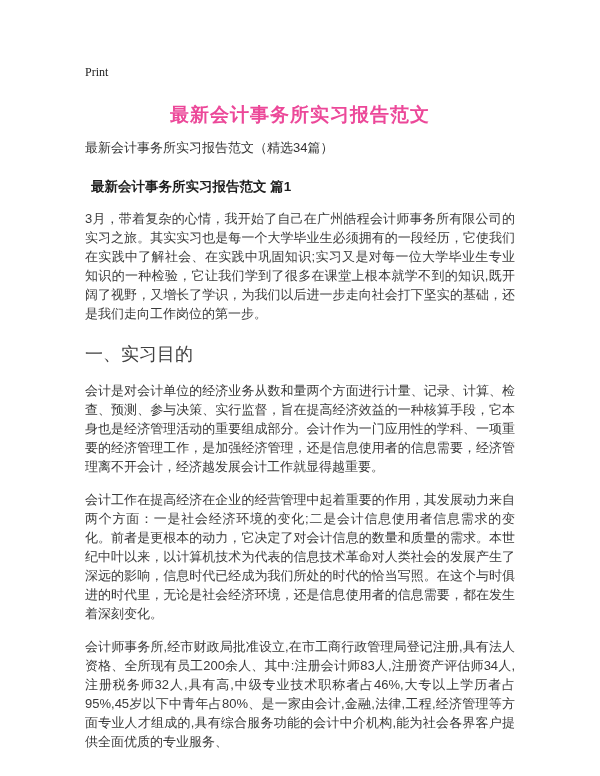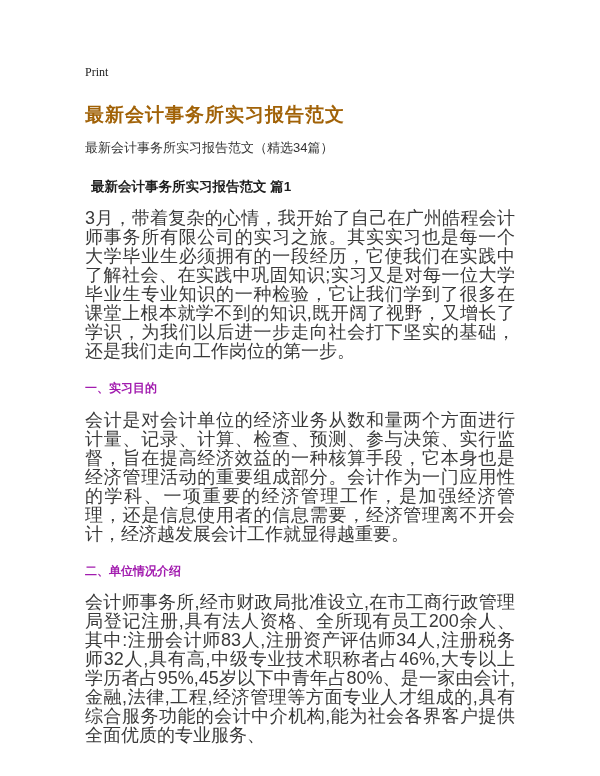--- a/index.html
+++ b/index.html
@@ -23,49 +23,50 @@
   }
   .print-link {
     font-family: "Liberation Serif", serif;
     font-size: 12px;
     color: #222222;
     display: inline-block;
     cursor: pointer;
   }
   .doc-title {
     margin: 24px 0 0 0;
+    text-align: center;
     font-size: 19px;
     font-weight: bold;
-    color: #a16207;
+    color: #ec4899;
     letter-spacing: 1px;
     line-height: 1.2;
   }
   .doc-subtitle {
     margin: 13px 0 13px 0;
     font-size: 13px;
     color: #333333;
     line-height: 1.3;
   }
   .piece-heading {
     margin: 21px 0 0 6px;
     font-size: 13.5px;
     font-weight: bold;
     color: #1d1d1d;
     line-height: 1.3;
   }
   .section-heading {
     margin: 20px 0 0 0;
-    font-size: 12px;
-    font-weight: bold;
-    color: #a21caf;
+    font-size: 18px;
+    font-weight: normal;
+    color: #404040;
     line-height: 1.3;
   }
   .body-para {
     margin: 14px 0 0 0;
-    font-size: 18px;
+    font-size: 13px;
     line-height: 19px;
     color: #3a3a3a;
     text-align: justify;
     text-justify: inter-ideograph;
   }
 </style>
 </head>
 <body>
 
 <div class="page">
@@ -77,22 +78,22 @@
   <p class="doc-subtitle">最新会计事务所实习报告范文（精选34篇）</p>
 
   <h2 class="piece-heading">最新会计事务所实习报告范文 篇1</h2>
 
   <p class="body-para">3月，带着复杂的心情，我开始了自己在广州皓程会计师事务所有限公司的实习之旅。其实实习也是每一个大学毕业生必须拥有的一段经历，它使我们在实践中了解社会、在实践中巩固知识;实习又是对每一位大学毕业生专业知识的一种检验，它让我们学到了很多在课堂上根本就学不到的知识,既开阔了视野，又增长了学识，为我们以后进一步走向社会打下坚实的基础，还是我们走向工作岗位的第一步。</p>
 
   <h3 class="section-heading">一、实习目的</h3>
 
   <p class="body-para">会计是对会计单位的经济业务从数和量两个方面进行计量、记录、计算、检查、预测、参与决策、实行监督，旨在提高经济效益的一种核算手段，它本身也是经济管理活动的重要组成部分。会计作为一门应用性的学科、一项重要的经济管理工作，是加强经济管理，还是信息使用者的信息需要，经济管理离不开会计，经济越发展会计工作就显得越重要。</p>
 
+  <p class="body-para">会计工作在提高经济在企业的经营管理中起着重要的作用，其发展动力来自两个方面：一是社会经济环境的变化;二是会计信息使用者信息需求的变化。前者是更根本的动力，它决定了对会计信息的数量和质量的需求。本世纪中叶以来，以计算机技术为代表的信息技术革命对人类社会的发展产生了深远的影响，信息时代已经成为我们所处的时代的恰当写照。在这个与时俱进的时代里，无论是社会经济环境，还是信息使用者的信息需要，都在发生着深刻变化。</p>
 
-  <h3 class="section-heading">二、单位情况介绍</h3>
 
   <p class="body-para">会计师事务所,经市财政局批准设立,在市工商行政管理局登记注册,具有法人资格、全所现有员工200余人、其中:注册会计师83人,注册资产评估师34人,注册税务师32人,具有高,中级专业技术职称者占46%,大专以上学历者占95%,45岁以下中青年占80%、是一家由会计,金融,法律,工程,经济管理等方面专业人才组成的,具有综合服务功能的会计中介机构,能为社会各界客户提供全面优质的专业服务、</p>
 
   
 
   
 
   
 
   

